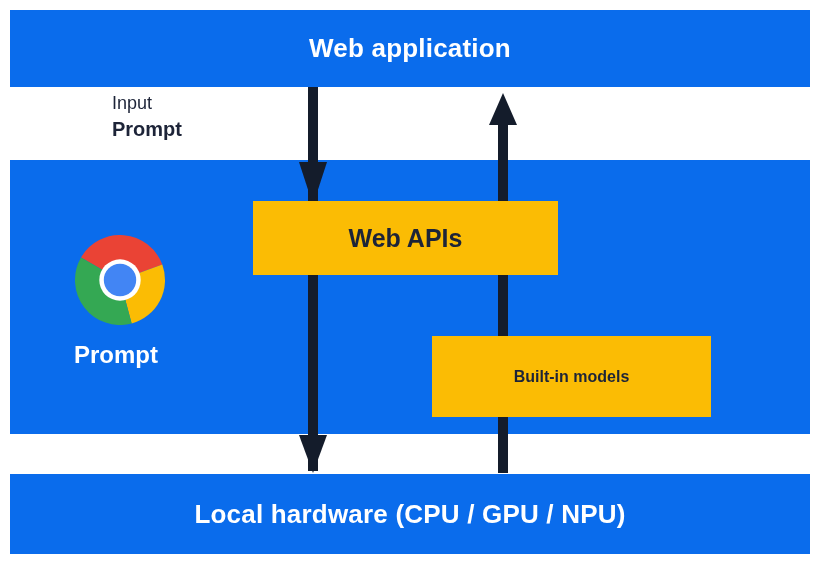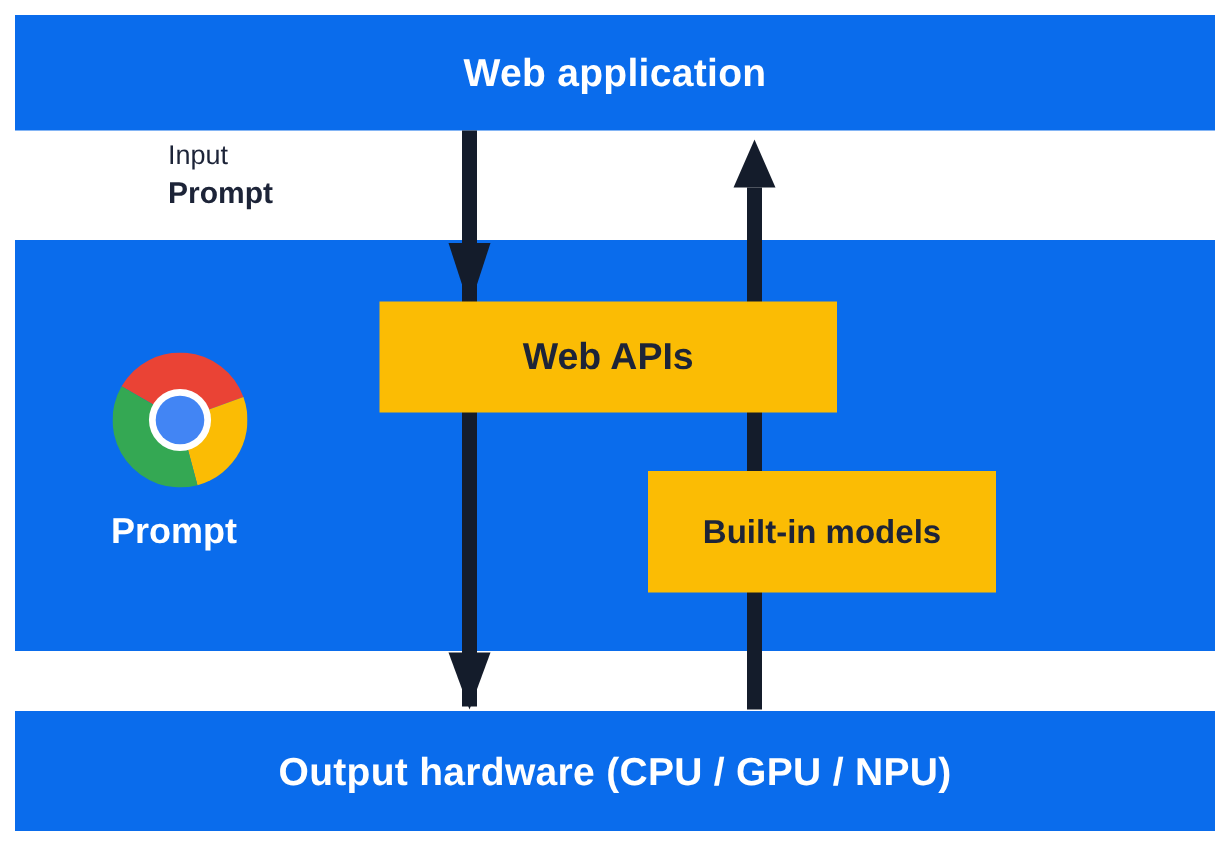--- a/index.html
+++ b/index.html
@@ -26,21 +26,21 @@
   #output-label{right:52px; text-align:right;}
   .io-caption{font-size:18px; font-weight:normal; color:var(--navy);}
   .io-value{font-size:20px; font-weight:bold; color:var(--navy); margin-top:3px;}
 
   .yellow-box{
     position:absolute; background:var(--yellow); z-index:3;
     display:flex; flex-direction:column; align-items:center; justify-content:center;
     color:var(--navy); font-weight:bold; text-align:left;
   }
   #web-apis-box{left:253px; top:201px; width:305px; height:74px; font-size:25px;}
-  #builtin-box{left:432px; top:314px; width:232px; height:81px; font-size:22px; line-height:28px;}
+  #builtin-box{left:432px; top:336px; width:279px; height:81px; font-size:16px; line-height:28px;}
 
   #chrome-logo{position:absolute; left:75px; top:235px; width:90px; height:90px; z-index:3;}
   #browser-label{
     position:absolute; left:36px; top:341px; width:160px; z-index:3;
     text-align:center; color:var(--white); font-weight:bold; font-size:24px;
   }
   .logo-red{fill:var(--chrome_red);} .logo-green{fill:var(--chrome_green);}
   .logo-yellow{fill:var(--chrome_yellow);} .logo-blue{fill:var(--chrome_blue);}
   .logo-white{fill:var(--white);}
 </style>
@@ -49,21 +49,21 @@
 
 <div id="canvas">
 
   <div class="band" id="top-band">
     <div class="band-label">Web application</div>
   </div>
 
   <div class="band" id="middle-band"></div>
 
   <div class="band" id="bottom-band">
-    <div class="band-label">Output hardware (CPU / GPU / NPU)</div>
+    <div class="band-label">Local hardware (CPU / GPU / NPU)</div>
   </div>
 
   <svg id="arrows" width="820" height="566" viewBox="0 0 820 566">
     <g>
       <line class="shaft" x1="313" y1="87" x2="313" y2="471"></line>
       <polygon class="head" points="299,162 327,162 313,205"></polygon>
       <polygon class="head" points="299,435 327,435 313,473"></polygon>
     </g>
     <g>
       <line class="shaft" x1="503" y1="473" x2="503" y2="125"></line>

